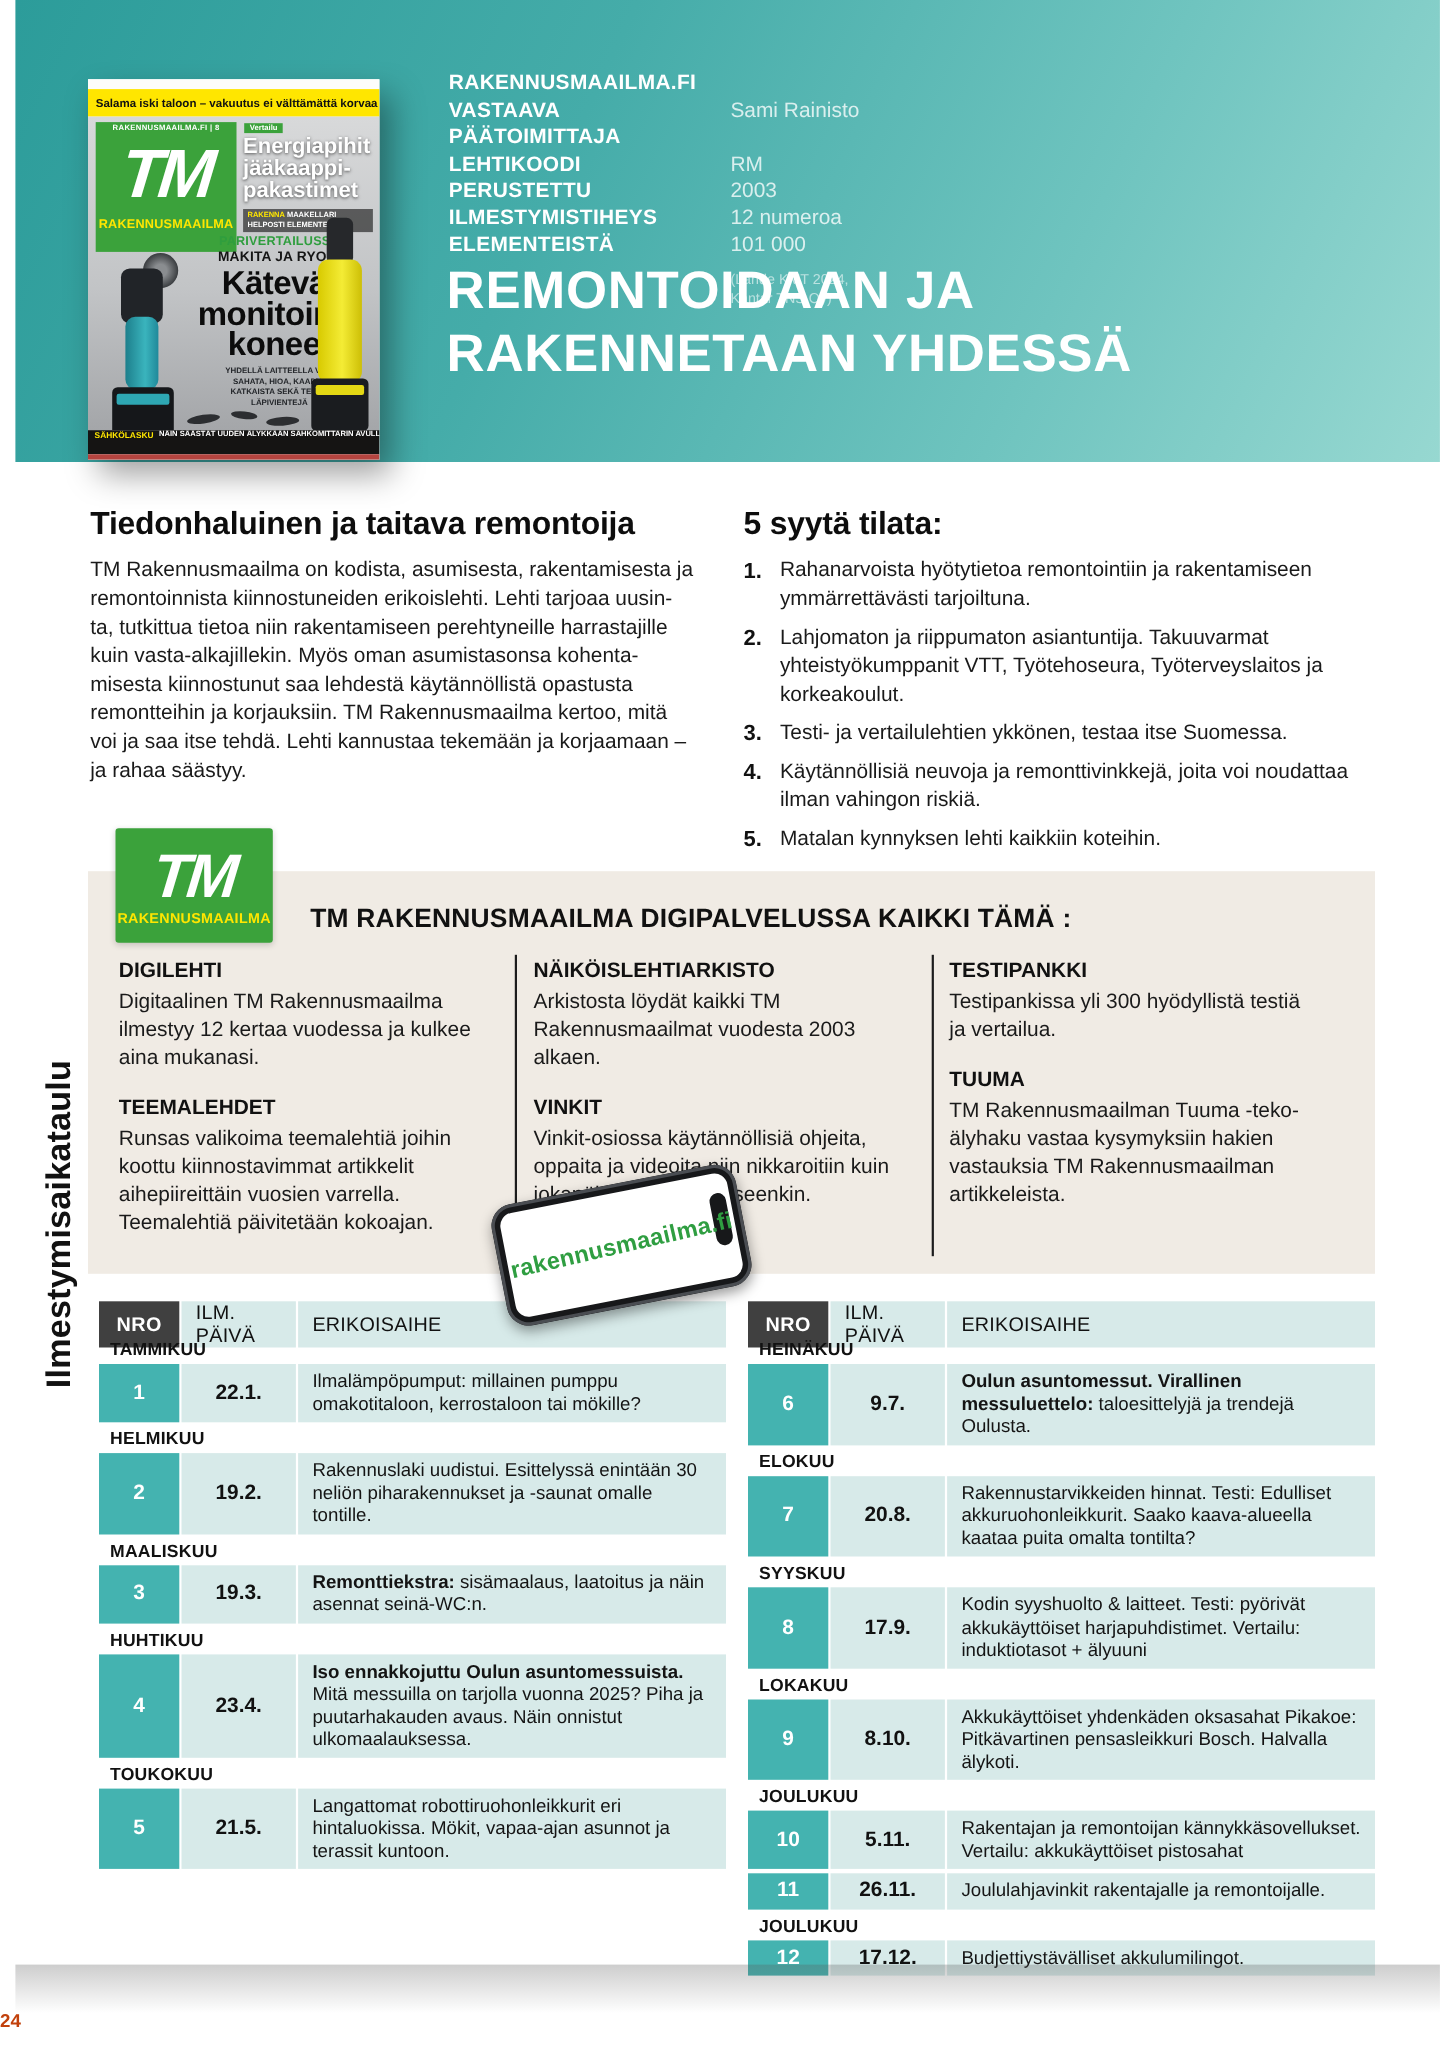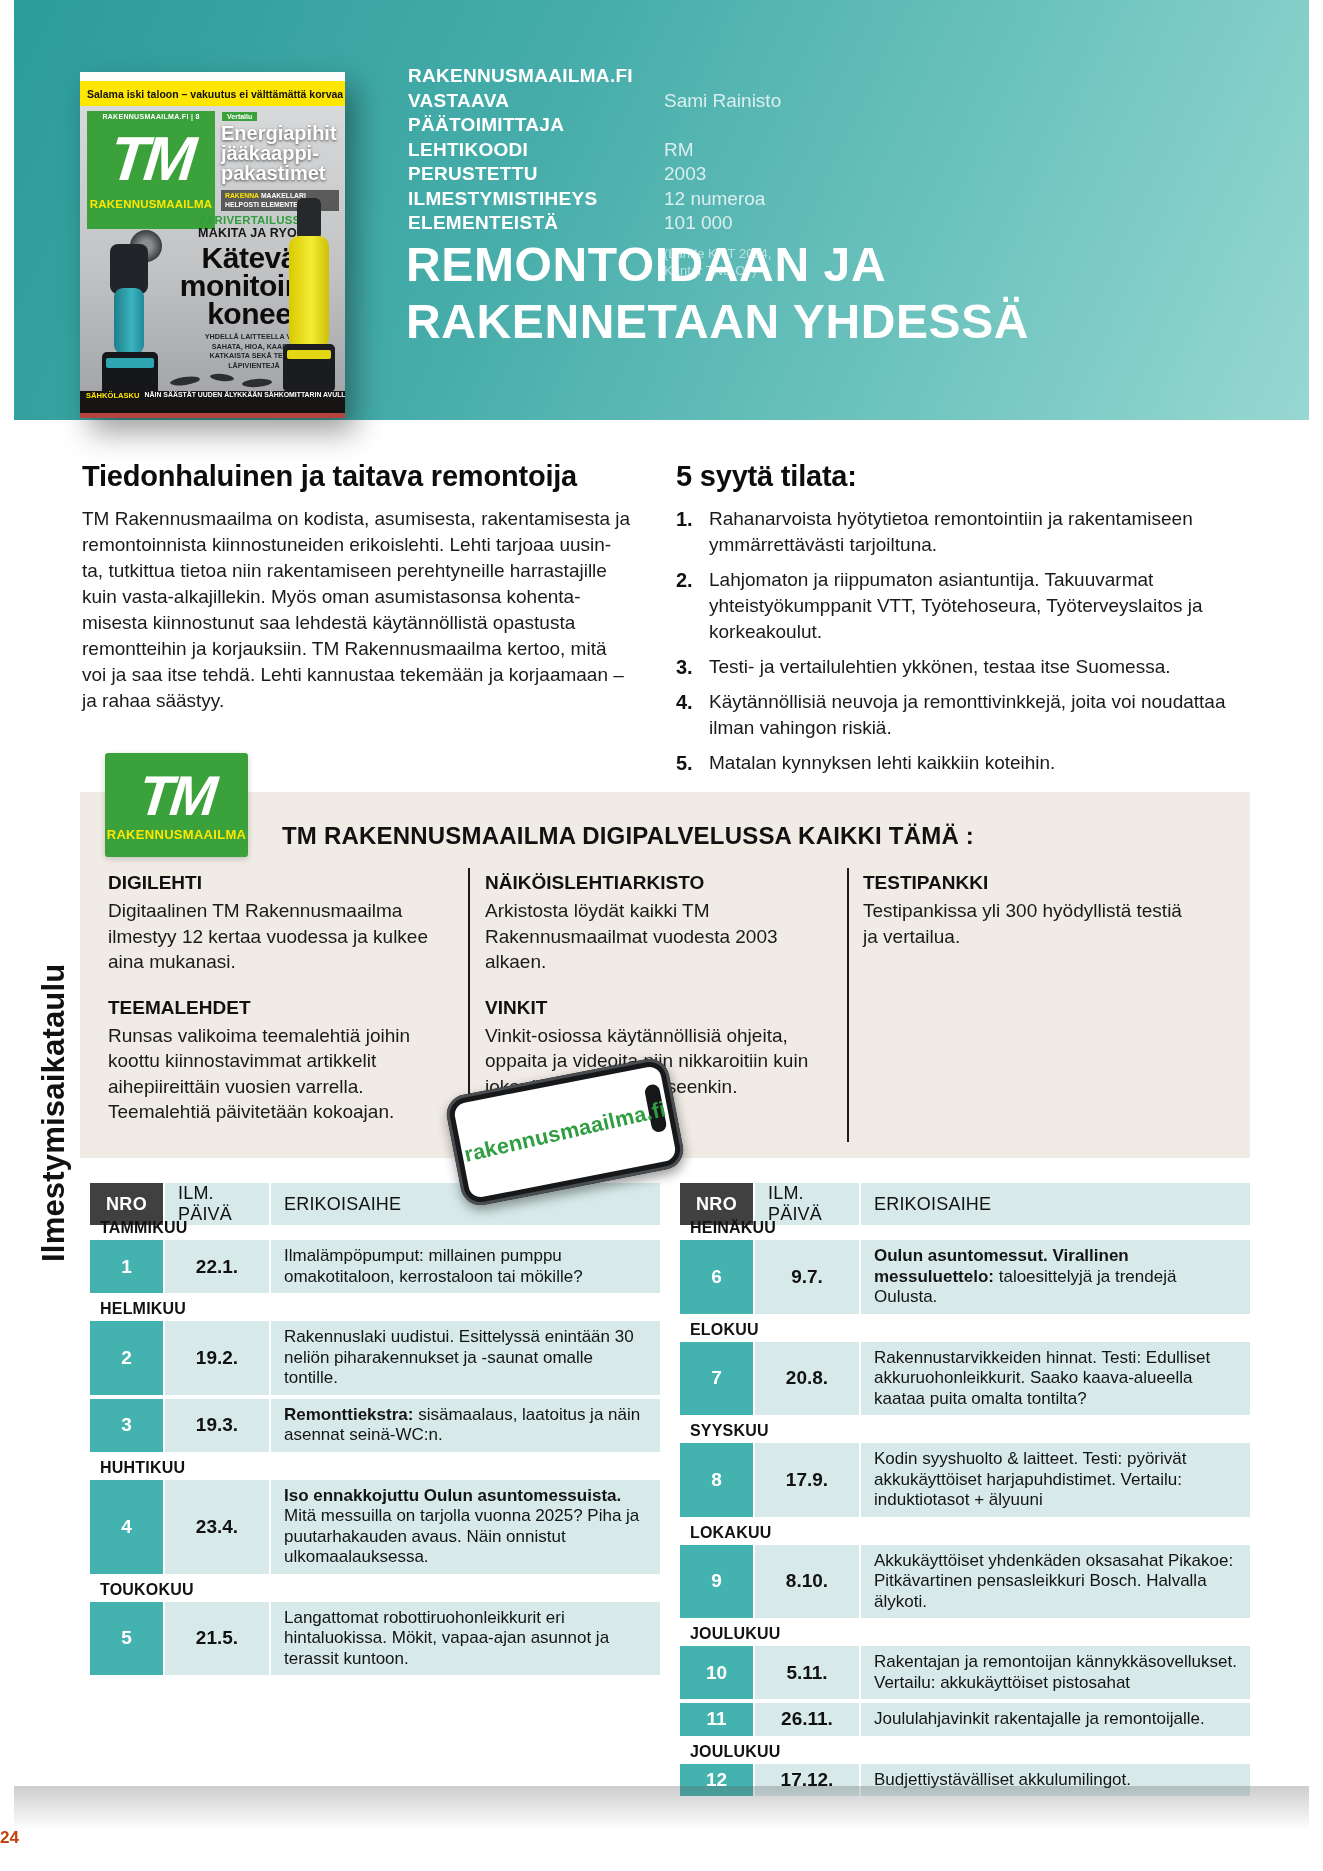--- a/index.html
+++ b/index.html
@@ -293,20 +293,24 @@
     <div class="blk">
       <div class="blk-title">VINKIT</div>
       <div class="blk-text">Vinkit-osiossa käytännöllisiä ohjeita, oppaita ja videoita niin nikkaroitiin kuin jokapäiväiseen asumiseenkin.</div>
     </div>
   </div>
   <div class="digi-col digi-col3">
     <div class="blk">
       <div class="blk-title">TESTIPANKKI</div>
       <div class="blk-text">Testipankissa yli 300 hyödyllistä testiä ja vertailua.</div>
     </div>
+    <div class="blk">
+      <div class="blk-title">TUUMA</div>
+      <div class="blk-text">TM Rakennusmaailman Tuuma -teko-älyhaku vastaa kysymyksiin hakien vastauksia TM Rakennusmaailman artikkeleista.</div>
+    </div>
   </div>
 </div>
 
 <div class="phone">
   <div class="phone-frame">
     <div class="phone-screen"></div>
     <div class="phone-notch"></div>
     <div class="phone-text">rakennusmaailma.fi</div>
   </div>
 </div>
@@ -331,20 +335,21 @@
 
   <div class="month-label">HELMIKUU</div>
   <div class="sched-row">
     <div class="sr-nro">2</div>
     <div class="sr-date">19.2.</div>
     <div class="sr-topic">
         <div><b></b><span>Rakennuslaki uudistui. Esittelyssä enintään 30 neliön piharakennukset ja -saunat omalle tontille.</span></div>
       </div>
   </div>
 
+  <div class="month-label">MAALISKUU</div>
   <div class="sched-row">
     <div class="sr-nro">3</div>
     <div class="sr-date">19.3.</div>
     <div class="sr-topic">
         <div><b>Remonttiekstra:</b><span> sisämaalaus, laatoitus ja näin asennat seinä-WC:n.</span></div>
       </div>
   </div>
 
   <div class="month-label">HUHTIKUU</div>
   <div class="sched-row">

